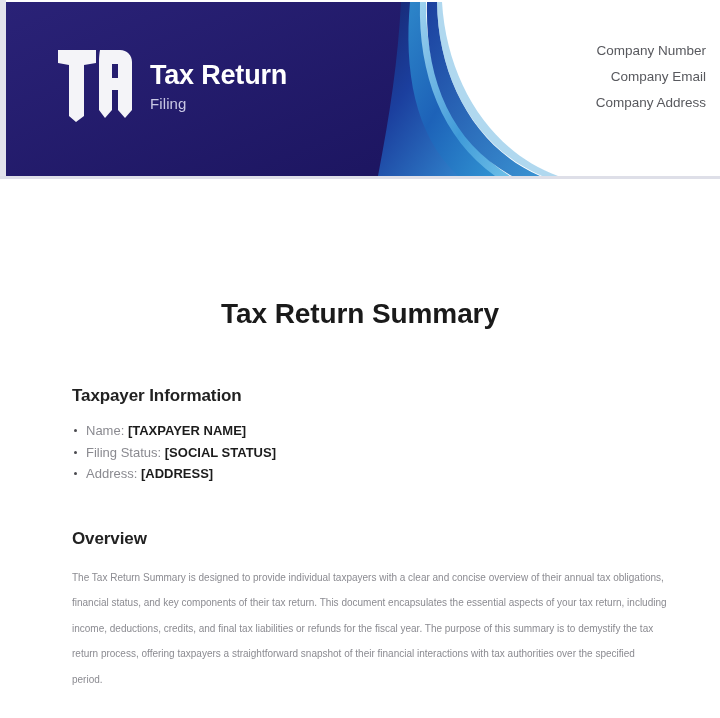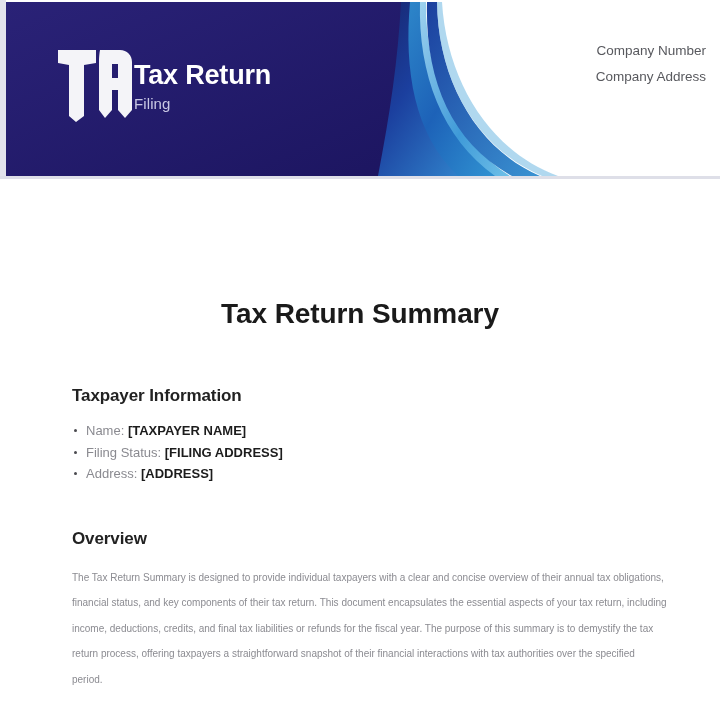--- a/index.html
+++ b/index.html
@@ -64,20 +64,21 @@
     background: #e3e3ec;
   }
 
   
   .logo-block {
     position: absolute;
     left: 56px;
     top: 48px;
     display: flex;
     align-items: center;
+    gap: 16px;
     z-index: 5;
   }
   .logo-mark {
     width: 78px;
     height: 76px;
     flex: 0 0 auto;
   }
   .logo-text {
     display: flex;
     flex-direction: column;
@@ -240,38 +241,39 @@
                  M56,16 L56,30 L62,30 L62,16 Z" fill="#f4f4f8" fill-rule="evenodd"></path>
       </svg>
       <div class="logo-text">
         <div class="logo-title">Tax Return</div>
         <div class="logo-sub">Filing</div>
       </div>
     </div>
 
     <div class="company-info">
       <div class="company-line">Company Number</div>
+      <div class="company-line">Company Email</div>
       <div class="company-line">Company Address</div>
     </div>
   </div>
 
   <div class="doc-body">
 
     <div class="doc-title">Tax Return Summary</div>
 
     <div class="section" id="taxpayer-section">
       <div class="section-heading">Taxpayer Information</div>
       <ul class="info-list">
         <li>
           <span>Name:</span>
           <span class="info-value">[TAXPAYER NAME]</span>
         </li>
         <li>
           <span>Filing Status:</span>
-          <span class="info-value">[FILING ADDRESS]</span>
+          <span class="info-value">[SOCIAL STATUS]</span>
         </li>
         <li>
           <span>Address:</span>
           <span class="info-value">[ADDRESS]</span>
         </li>
       </ul>
     </div>
 
     <div class="section" id="overview-section">
       <div class="section-heading">Overview</div>

